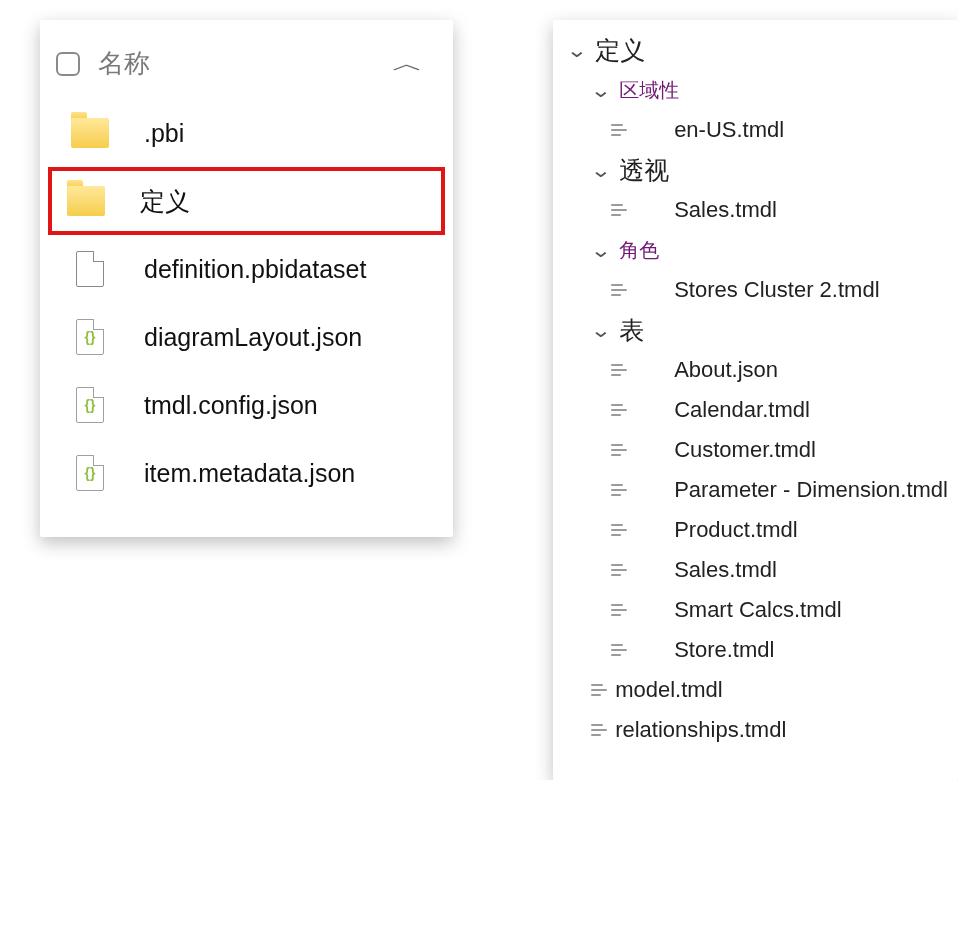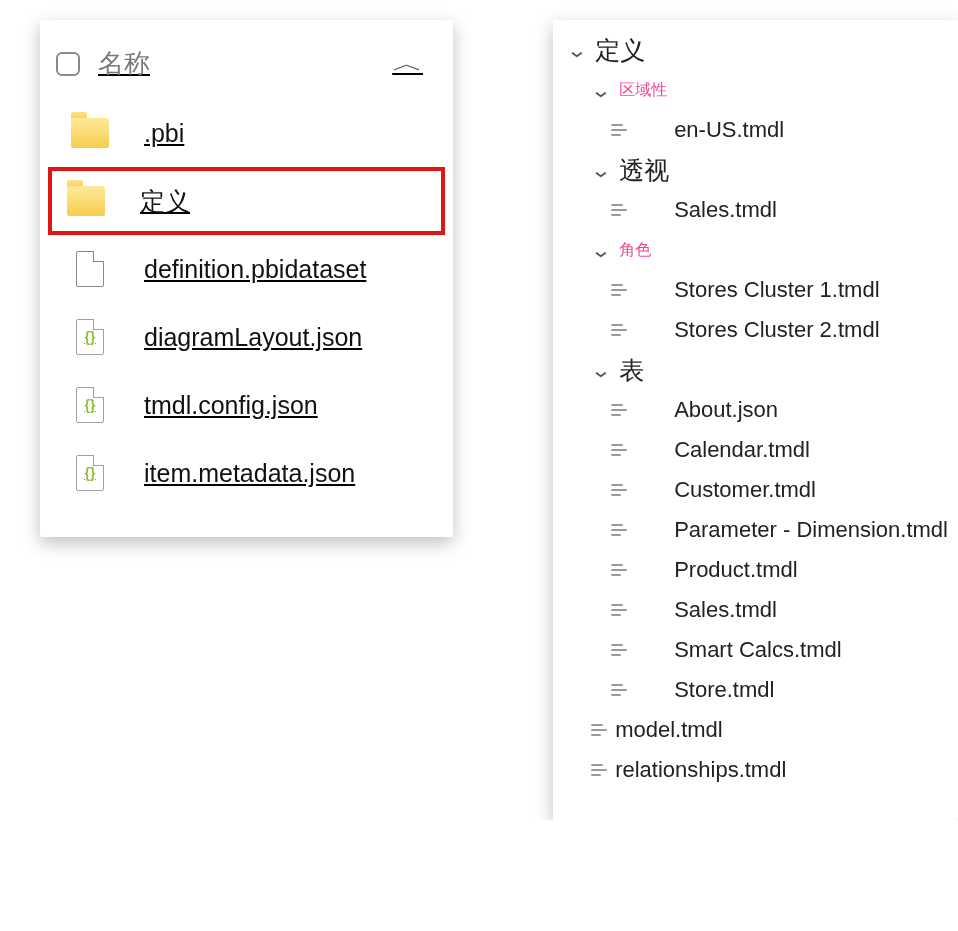--- a/index.html
+++ b/index.html
@@ -16,21 +16,20 @@
   
   .panel {
     background: #ffffff;
     box-shadow: 0 6px 18px rgba(0,0,0,0.25);
     border-radius: 2px;
   }
   .file-panel {
     width: 420px;
     padding: 18px 8px 30px 8px;
     margin-left: 40px;
-    text-decoration: underline;
   }
   .file-header {
     display: flex;
     align-items: center;
     justify-content: space-between;
     padding: 8px 12px 18px 8px;
   }
   .file-header-left {
     display: flex;
     align-items: center;
@@ -129,21 +128,21 @@
   .tree-row {
     display: flex;
     align-items: center;
     gap: 8px;
     height: 40px;
     font-size: 22px;
     color: #222;
     white-space: nowrap;
   }
   .tree-row.large-label .tree-label { font-size: 25px; }
-  .tree-row.dim .tree-label { color: #ec4899; font-size: 16px; }
+  .tree-row.dim .tree-label { color: #701a75; font-size: 20px; }
   .tree-chevron {
     width: 20px;
     font-size: 20px;
     color: #555;
     transform: scaleX(1.3);
     display:inline-flex; justify-content:center;
     line-height:1;
   }
   .tree-file-icon {
     width: 16px;
@@ -250,28 +249,20 @@
       <div class="tree-row indent-1 dim">
         <span class="tree-chevron">⌄</span>
         <span class="tree-label">角色</span>
       </div>
       <div class="tree-row indent-2">
         <span class="tree-file-icon">
           <span></span>
           <span></span>
           <span></span>
         </span>
-        <span class="tree-label">Stores Cluster 1.tmdl</span>
-      </div>
-      <div class="tree-row indent-2">
-        <span class="tree-file-icon">
-          <span></span>
-          <span></span>
-          <span></span>
-        </span>
         <span class="tree-label">Stores Cluster 2.tmdl</span>
       </div>
       <div class="tree-row indent-1 large-label">
         <span class="tree-chevron">⌄</span>
         <span class="tree-label">表</span>
       </div>
       <div class="tree-row indent-2">
         <span class="tree-file-icon">
           <span></span>
           <span></span>

